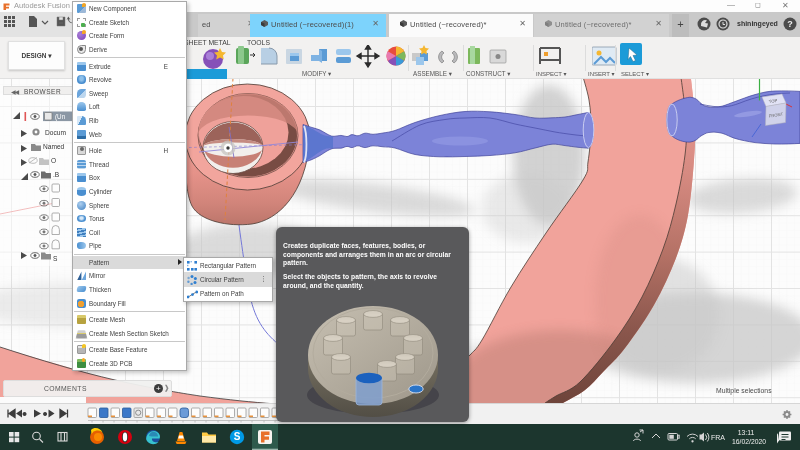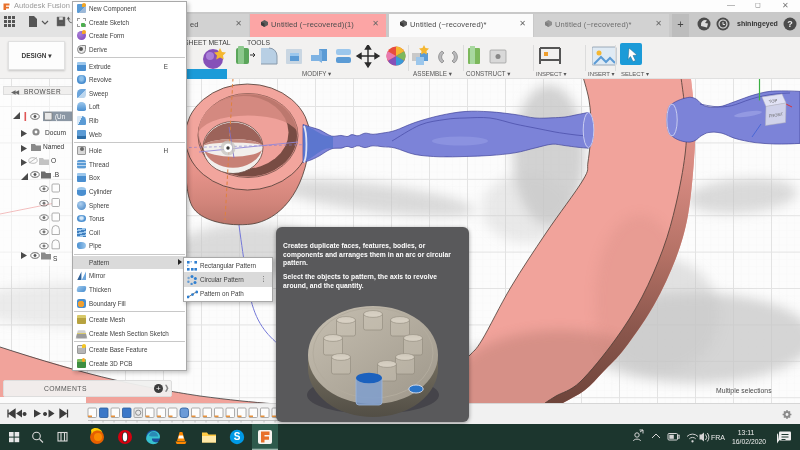--- a/index.html
+++ b/index.html
@@ -173,25 +173,25 @@
           <rect x="8" y="5" width="3" height="3"></rect>
           <rect x="0" y="9" width="3" height="3"></rect>
           <rect x="4" y="9" width="3" height="3"></rect>
           <rect x="8" y="9" width="3" height="3"></rect>
         </g>
 <path d="M25 1 h5 l3 3 v8 h-8 Z" fill="#555"></path>
         <path d="M38 6 l3 3 3-3" fill="none" stroke="#555" stroke-width="1.2"></path>
 <path d="M53 2 h8 v9 h-8 Z M55 2 v3 h4 v-3 M55 8 h4" fill="#555" stroke="#777" stroke-width=".5"></path>
         <path d="M72 6.5 a4.5 4.5 0 0 1 -8 -2.5 l-1.5 1 1.8 -3.5 2.2 3.2 -1.6 -.8 a3.4 3.4 0 0 0 6.3 2z" fill="#555"></path>
 </svg>
-<div class="tab" style="left:186px;width:63px;background:#d2d2d2">
+<div class="tab" style="left:198px;width:63px;background:#d2d2d2">
         <span class="lb" style="left:4px">ed</span>
         <span class="x">✕</span>
       </div>
-<div class="tab" style="left:250px;width:136px;background:#fca5a5">
+<div class="tab" style="left:250px;width:136px;background:#7dd3fc">
         <svg class="cu" width="7" height="7">
           <path d="M0 2 L3.5 0 L7 2 L7 5 L3.5 7 L0 5 Z" fill="#5a5a5a"></path>
           <path d="M0 2 L3.5 3.5 L3.5 7 L0 5Z" fill="#3a3a3a"></path>
         </svg>
         <span class="lb">Untitled (~recovered)(1)</span>
         <span class="x">✕</span>
       </div>
 <div class="tab" style="left:389px;width:144px;background:#fbfbfb;z-index:2">
         <svg class="cu" width="7" height="7">
           <path d="M0 2 L3.5 0 L7 2 L7 5 L3.5 7 L0 5 Z" fill="#5a5a5a"></path>

